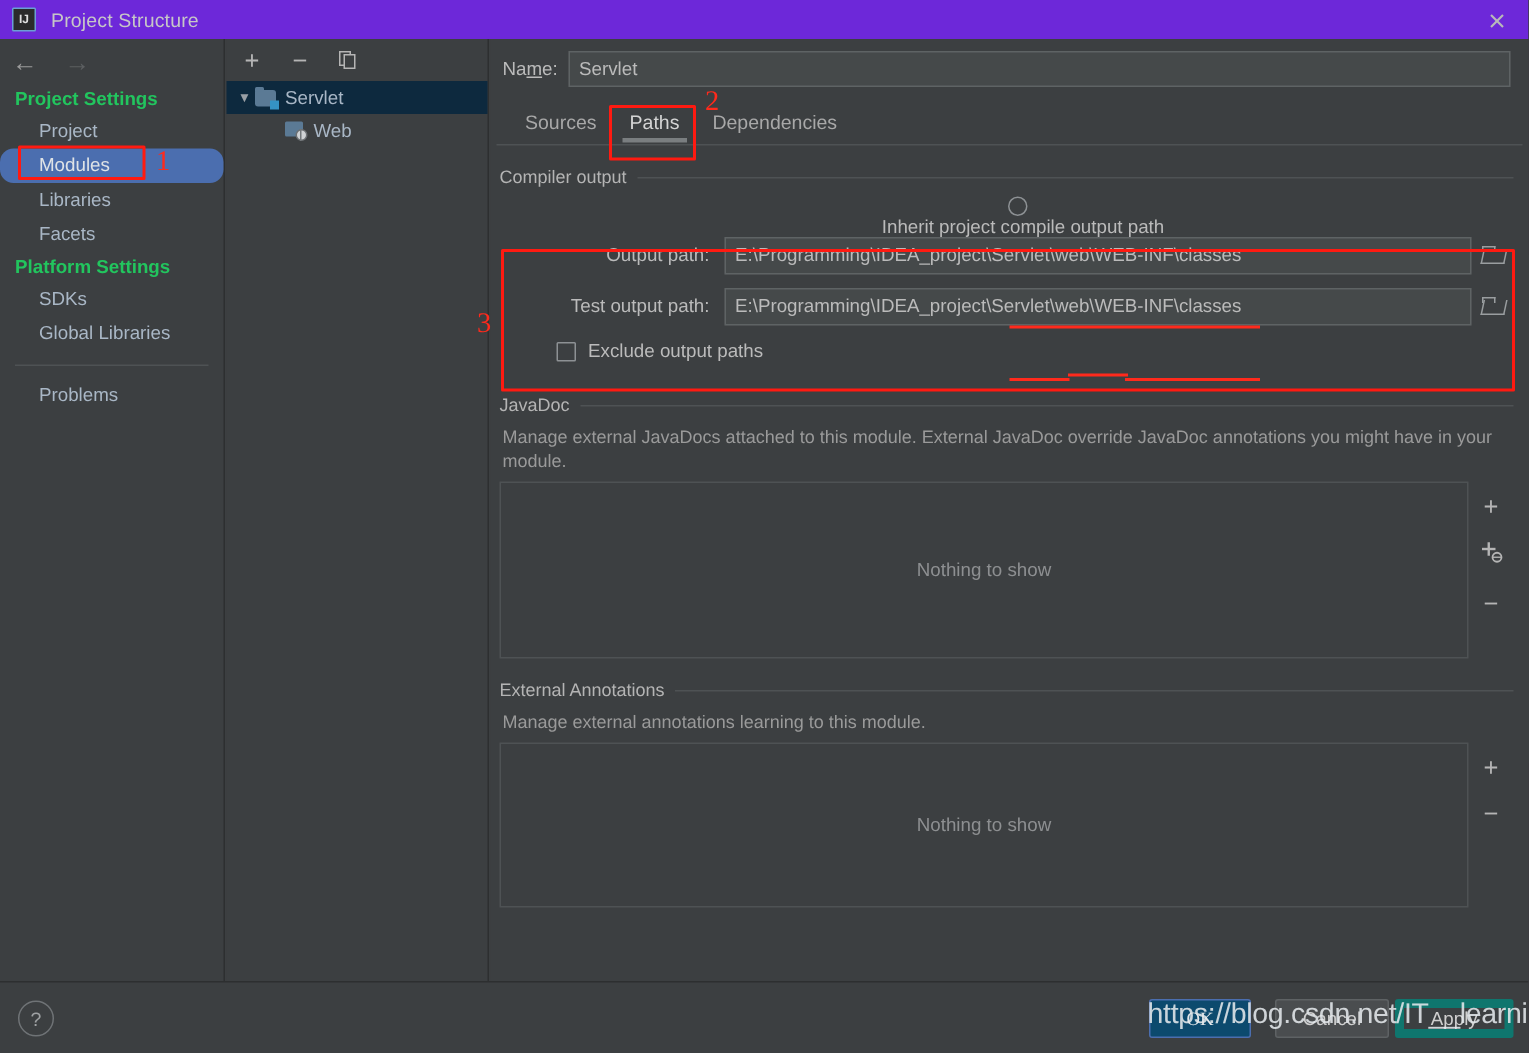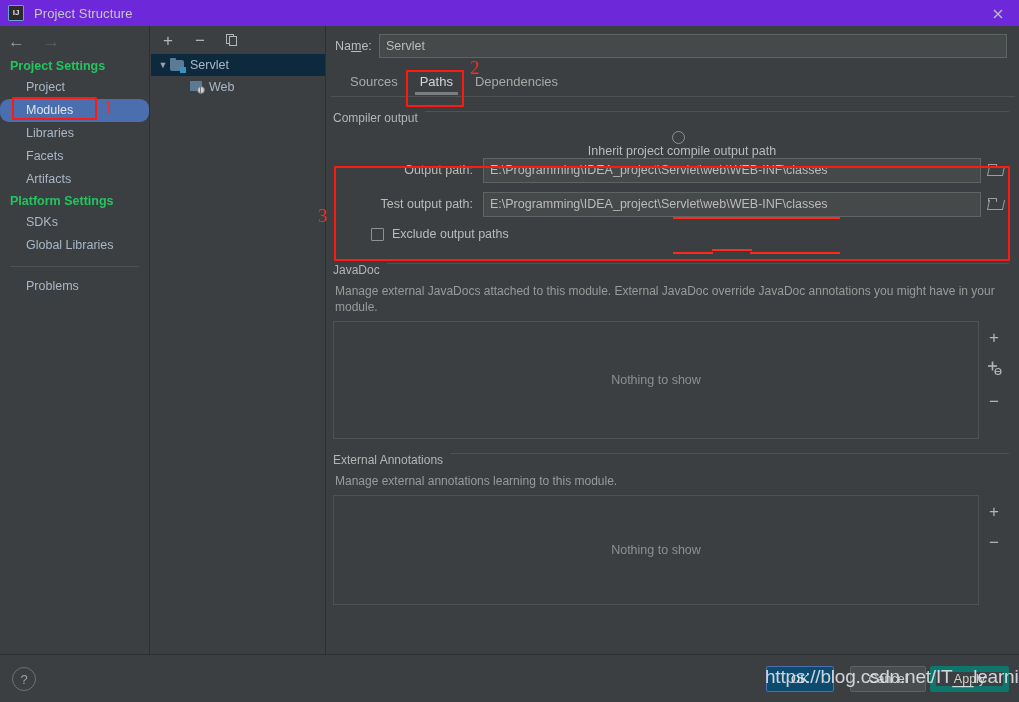--- a/index.html
+++ b/index.html
@@ -124,21 +124,21 @@
   .tab.active:after {
     content: ""; position: absolute; left: 6px; right: 6px; bottom: 1px;
     height: 3px; background: #7a7e80;
   }
   .tab-divider { height: 1px; background: #4e5254; margin: 0 4px 0 4px; }
 
   .content { padding: 8px 10px 0 6px; }
 
   
   .group { margin-top: 6px; }
-  .group-title-row { display: flex; align-items: flex-start; gap: 7px; }
+  .group-title-row { display: flex; align-items: center; gap: 7px; }
   .group-title { font-size: 12px; color: #b4b4b4; white-space: nowrap; }
   .group-line { flex: 1; height: 1px; background: #4e5254; }
 
   .radio-row { display: flex; align-items: center; height: 24px; margin-left: 22px; flex-direction: column; }
   .radio {
     width: 13px; height: 13px; border-radius: 50%; border: 1px solid #8d9194;
     background: #3c3f41; margin-right: 8px; position: relative; flex: none; cursor: pointer;
   }
   .radio.checked:after {
     content: ""; position: absolute; left: 3px; top: 3px; width: 5px; height: 5px;
@@ -240,21 +240,20 @@
     <div class="nav-arrows">
       <span class="arrow">←</span>
       <span class="arrow disabled">→</span>
     </div>
 
     <div class="group-head">Project Settings</div>
     <div class="nav-item">Project</div>
     <div class="nav-item selected">Modules</div>
     <div class="nav-item">Libraries</div>
     <div class="nav-item">Facets</div>
-    <div class="nav-item">Artifacts</div>
 
     <div class="group-head">Platform Settings</div>
     <div class="nav-item">SDKs</div>
     <div class="nav-item">Global Libraries</div>
 
     <div class="sidebar-sep"></div>
     <div class="nav-item">Problems</div>
   </div>
 
   <div class="ann-box" style="left:12px; top:97px; width:85px; height:23px;"></div>

